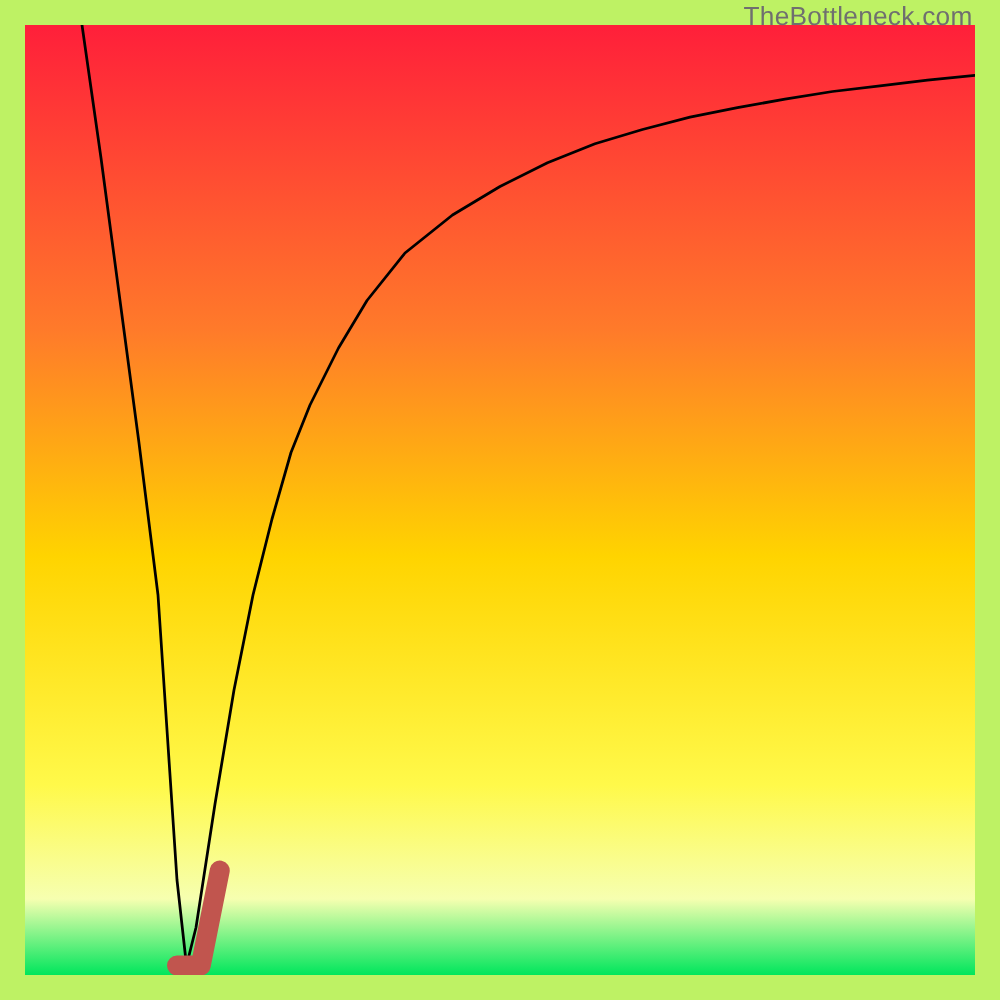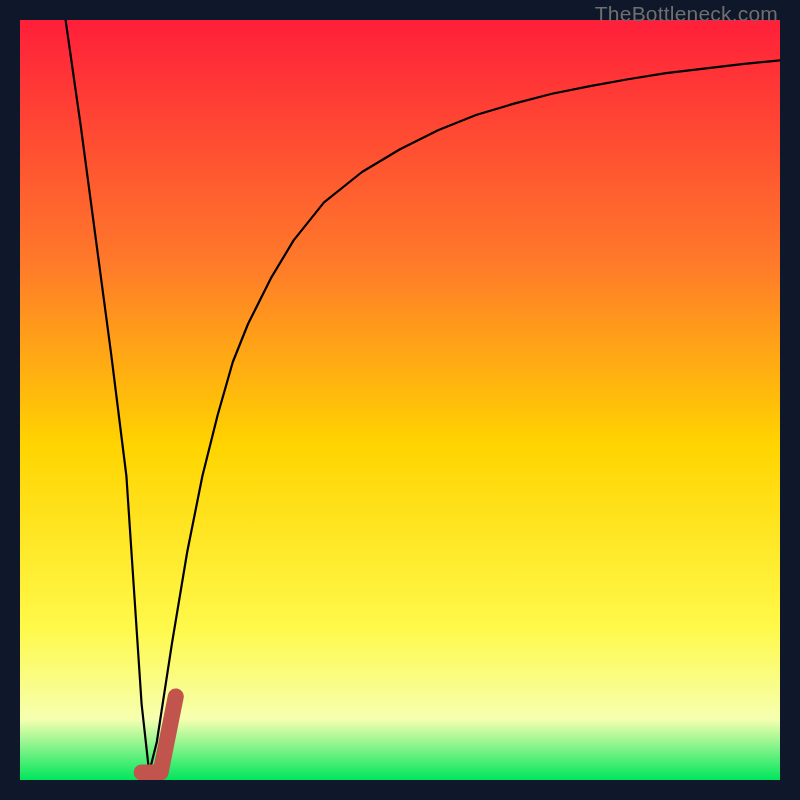--- a/index.html
+++ b/index.html
@@ -9,21 +9,21 @@
     height: 800px;
     background: #000;
     overflow: hidden;
   }
   .frame {
     position: absolute;
     left: 0;
     top: 0;
     width: 800px;
     height: 800px;
-    background: #0f172a;
+    background: #bef264;
   }
   .plot {
     position: absolute;
     left: 20px;
     top: 20px;
     width: 760px;
     height: 760px;
     overflow: hidden;
   }
   .watermark {

